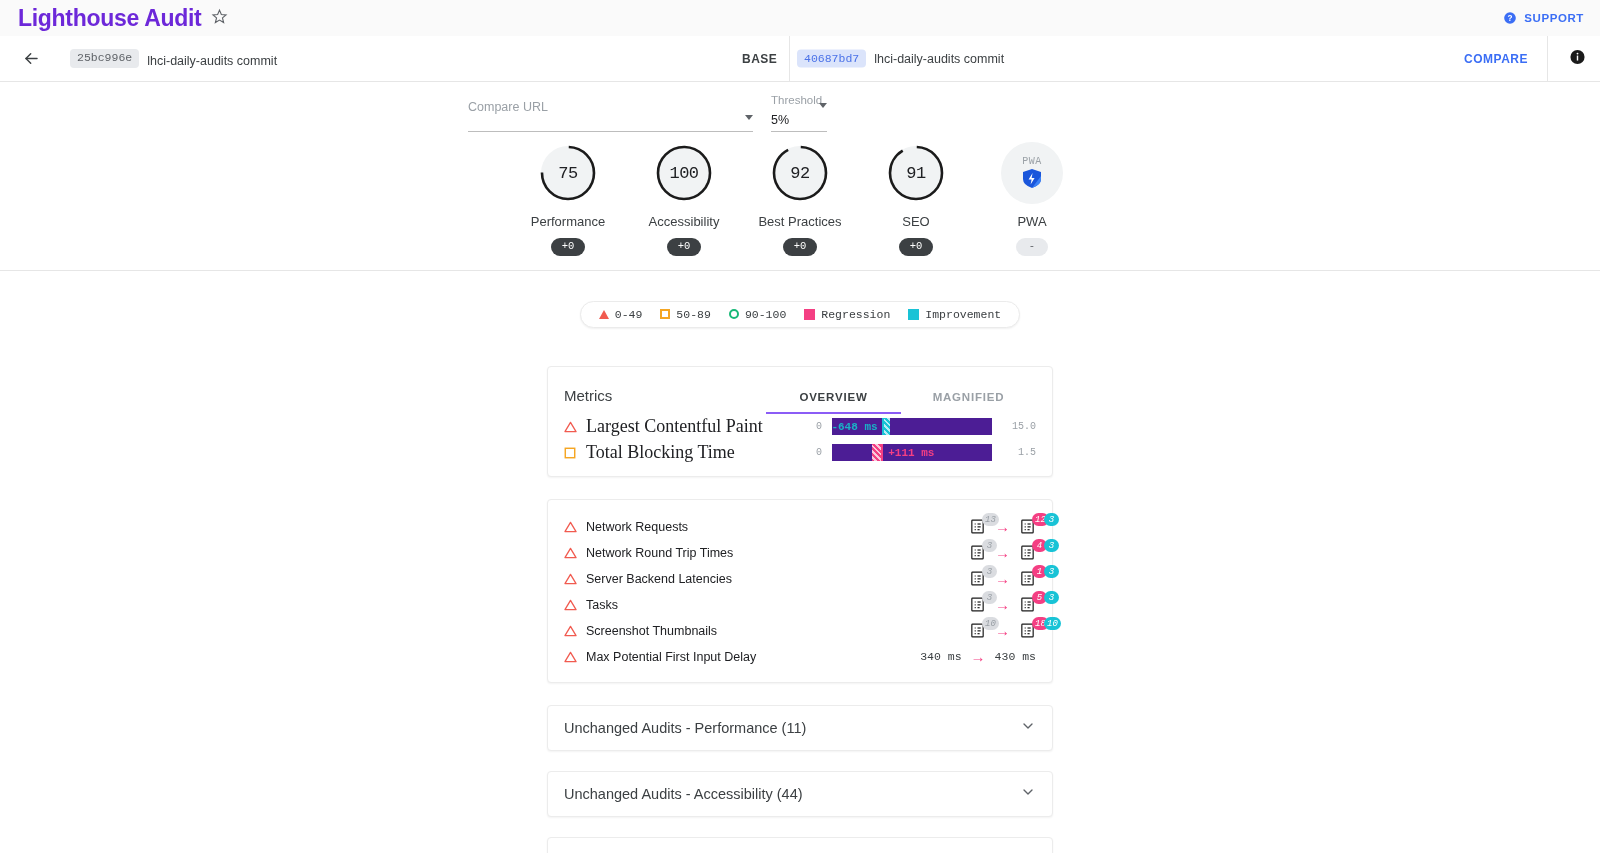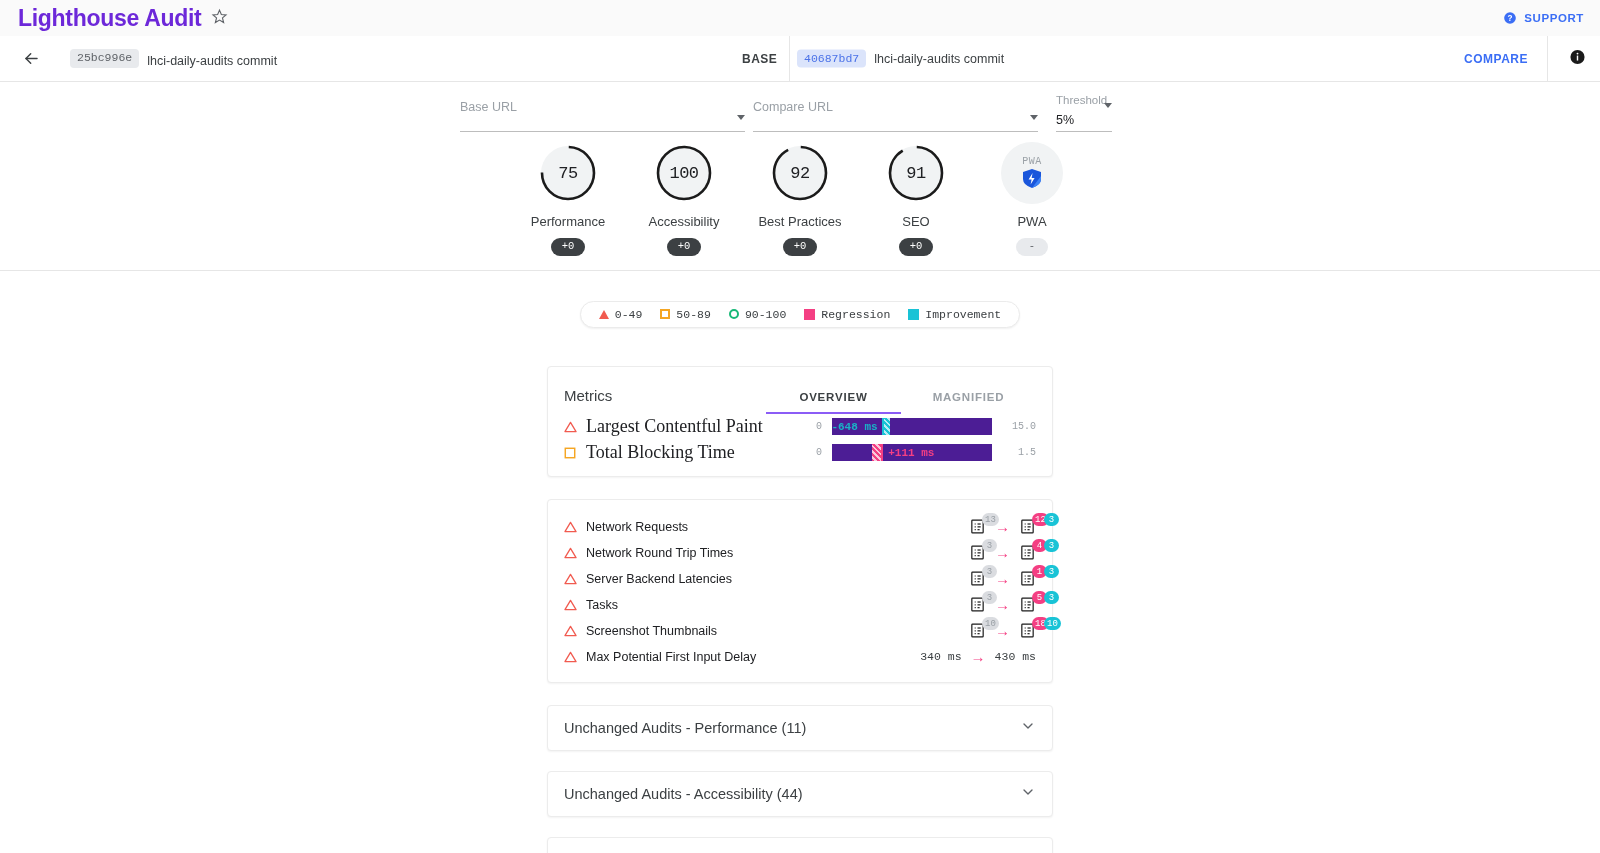--- a/index.html
+++ b/index.html
@@ -172,21 +172,21 @@
   }
   .m-val.improve { color: #19b3c6; }
   .m-val.regress { color: #f43f83; }
 
   
   .audits { padding: 14px 16px 12px; }
   .audit-row { display: flex; align-items: center; height: 26px; }
   .a-icon { width: 22px; display: flex; align-items: center; }
   .a-name { font-size: 12.5px; color: #202124; }
   .a-right { margin-left: auto; display: flex; align-items: center; gap: 9px; }
-  .doc-wrap { position: relative; display: inline-flex; }
+  .doc-wrap { position: relative; display: inline-flex; font-style: italic; }
   .badge {
     position: absolute; top: -5px; left: 13px;
     min-width: 15px; height: 13px; border-radius: 7px;
     font-family: "Liberation Mono", monospace; font-size: 9px; color: #ffffff;
     display: flex; align-items: center; justify-content: center; padding: 0 3px;
   }
   .badge.grey { background: #dadce0; color: #9aa0a6; }
   .badge.pink { background: #f43f83; }
   .badge.cyan { background: #19c3d6; left: 25px; }
   .arrow { color: #f43f83; font-size: 15px; line-height: 1; }
@@ -250,25 +250,20 @@
         <circle cx="12" cy="12" r="10" fill="#1b1b1b"></circle>
         <rect x="11" y="10" width="2" height="7" fill="#fff"></rect>
         <circle cx="12" cy="7.2" r="1.3" fill="#fff"></circle>
       </svg>
   </div>
 </div>
 
 <div class="panel">
 
   <div class="url-row">
-    <div class="field base-url">
-      <span class="lbl">Base URL</span>
-      <span class="caret"></span>
-      <span class="underline"></span>
-    </div>
     <div class="field compare-url">
       <span class="lbl">Compare URL</span>
       <span class="caret"></span>
       <span class="underline"></span>
     </div>
     <div class="field threshold">
       <span class="lbl">Threshold</span>
       <span class="caret"></span>
       <span class="val">5%</span>
       <span class="underline"></span>

